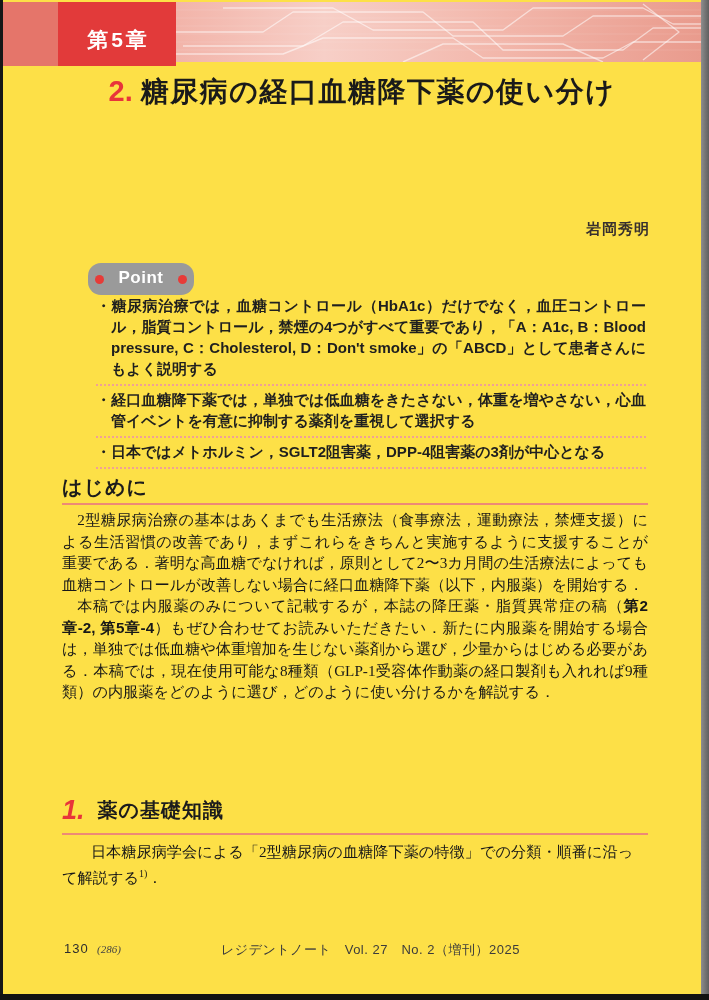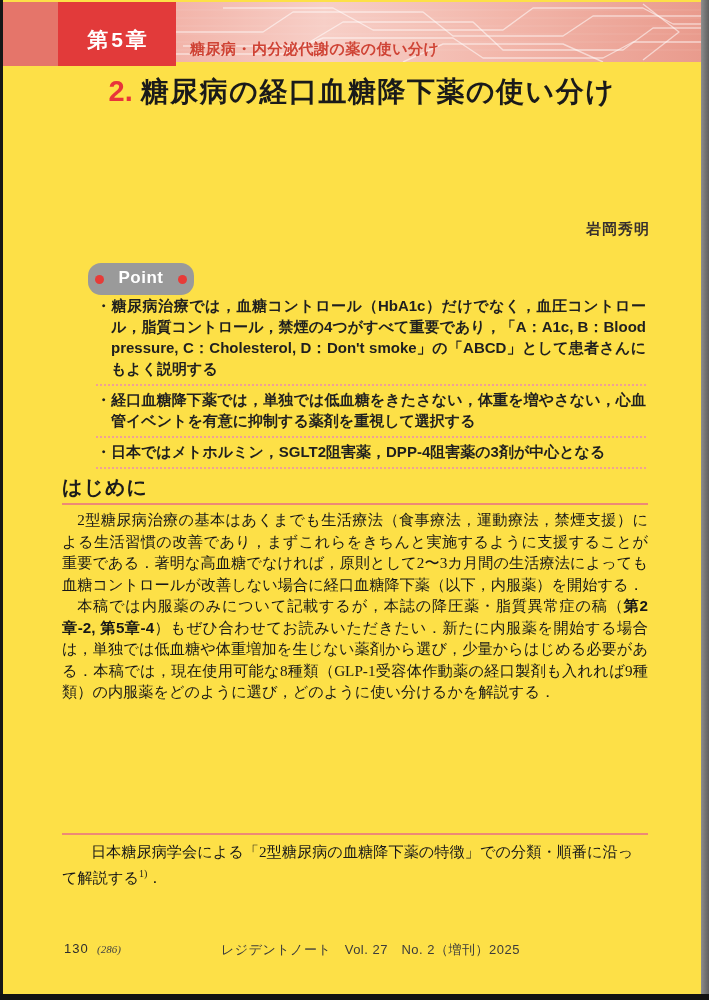--- a/index.html
+++ b/index.html
@@ -101,21 +101,20 @@
         <polyline points="160,52 280,52 320,36 450,36 480,56 600,56 630,40 698,40"></polyline>
         <polyline points="400,60 440,42 560,42 600,60"></polyline>
         <polyline points="640,2 676,30 640,58"></polyline>
       </g>
     </svg>
   </header>
   <div class="chapter-accent"></div>
   <div class="chapter-box">
     <span>第5章</span>
   </div>
-  <div class="chapter-subtitle">糖尿病・内分泌代謝の薬の使い分け</div>
 
   <h1 class="title-row" style="margin:0;text-align:center;">
     <span class="title-num">2.</span><span class="title-text">糖尿病の経口血糖降下薬の使い分け</span>
   </h1>
 
   <div class="author">岩岡秀明</div>
 
   <div class="point-pill">
     <span class="point-dot"></span>
     <span class="ptxt">Point</span>
@@ -129,20 +128,23 @@
   </ul>
 
   <h2 class="intro-heading">はじめに</h2>
   <div class="rule rule-intro"></div>
 
   <div class="body-copy">
     <p>2型糖尿病治療の基本はあくまでも生活療法（食事療法，運動療法，禁煙支援）による生活習慣の改善であり，まずこれらをきちんと実施するように支援することが重要である．著明な高血糖でなければ，原則として2〜3カ月間の生活療法によっても血糖コントロールが改善しない場合に経口血糖降下薬（以下，内服薬）を開始する．</p>
     <p><span>本稿では内服薬のみについて記載するが，本誌の降圧薬・脂質異常症の稿（</span><span class="gothic-bold">第2章-2, 第5章-4</span><span>）もぜひ合わせてお読みいただきたい．新たに内服薬を開始する場合は，単独では低血糖や体重増加を生じない薬剤から選び，少量からはじめる必要がある．本稿では，現在使用可能な8種類（GLP-1受容体作動薬の経口製剤も入れれば9種類）の内服薬をどのように選び，どのように使い分けるかを解説する．</span></p>
   </div>
 
+  <h2 class="sec1-heading">
+    <span class="sec1-num">1.</span><span class="sec1-label">薬の基礎知識</span>
+  </h2>
   <div class="rule rule-sec1"></div>
 
   <div class="sec1-body">
     <span class="lead">日本糖尿病学会による「2型糖尿病の血糖降下薬の特徴」での分類・順番に沿って解説する</span><sup>1)</sup><span>．</span>
   </div>
 
   <div class="footer">
     <span class="journal">レジデントノート　Vol. 27　No. 2（増刊）2025</span>
     <span class="page-num">130</span>
     <span class="page-num-paren">(286)</span>

